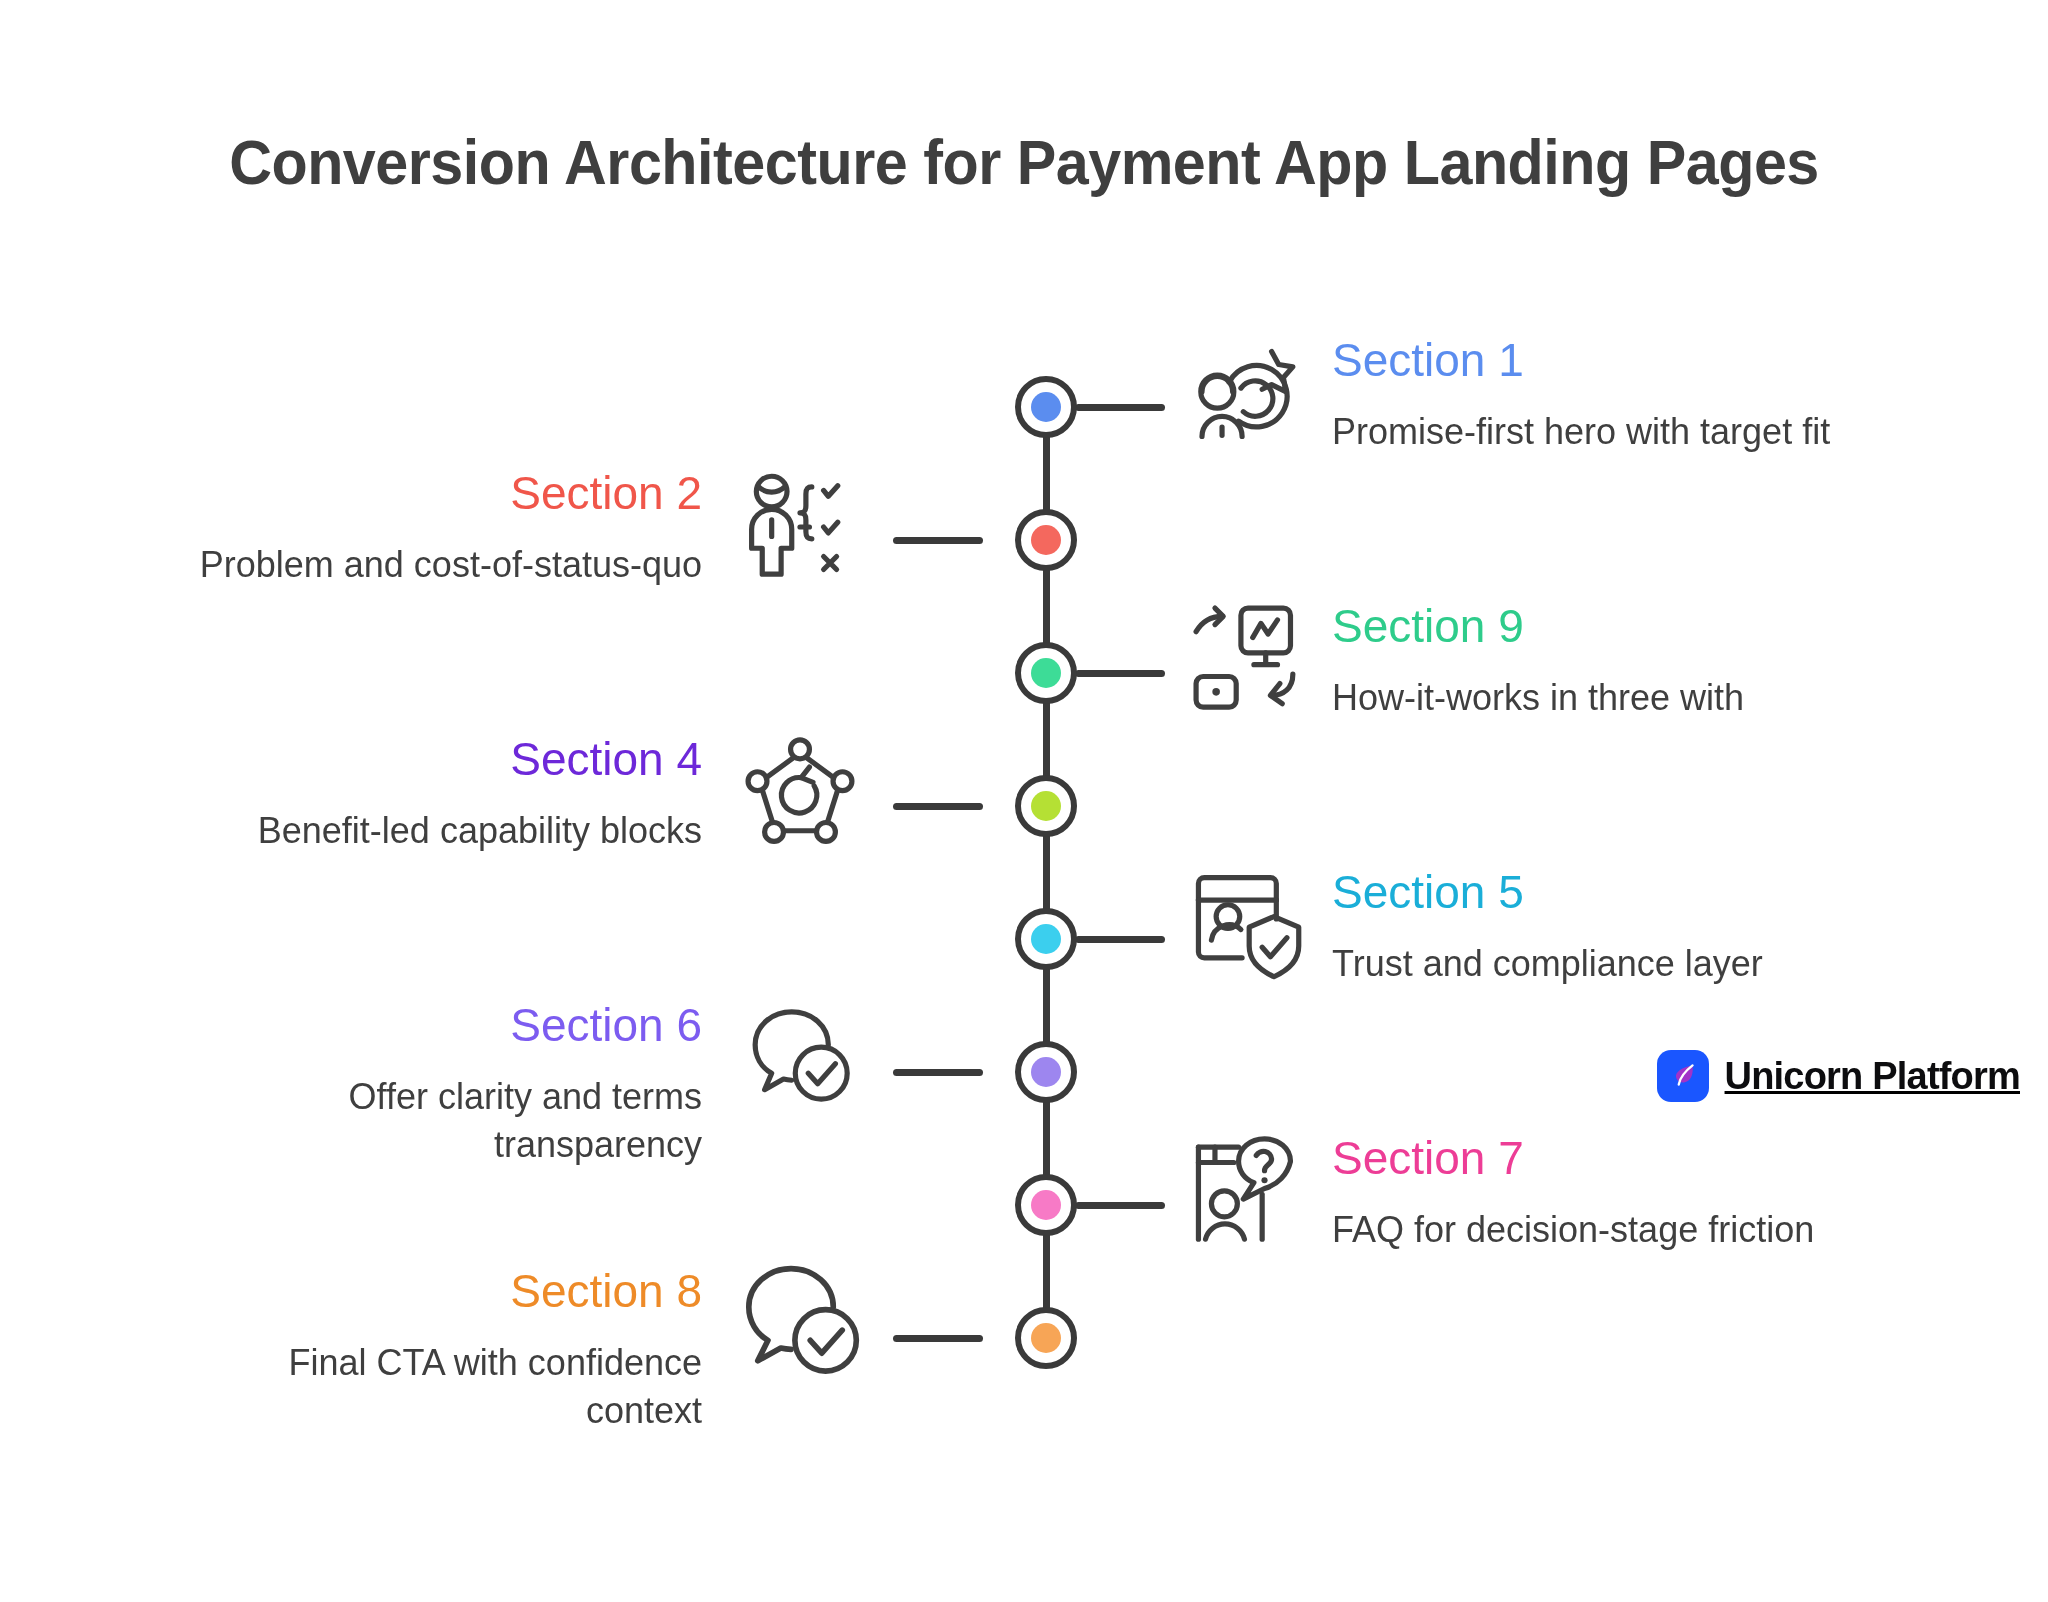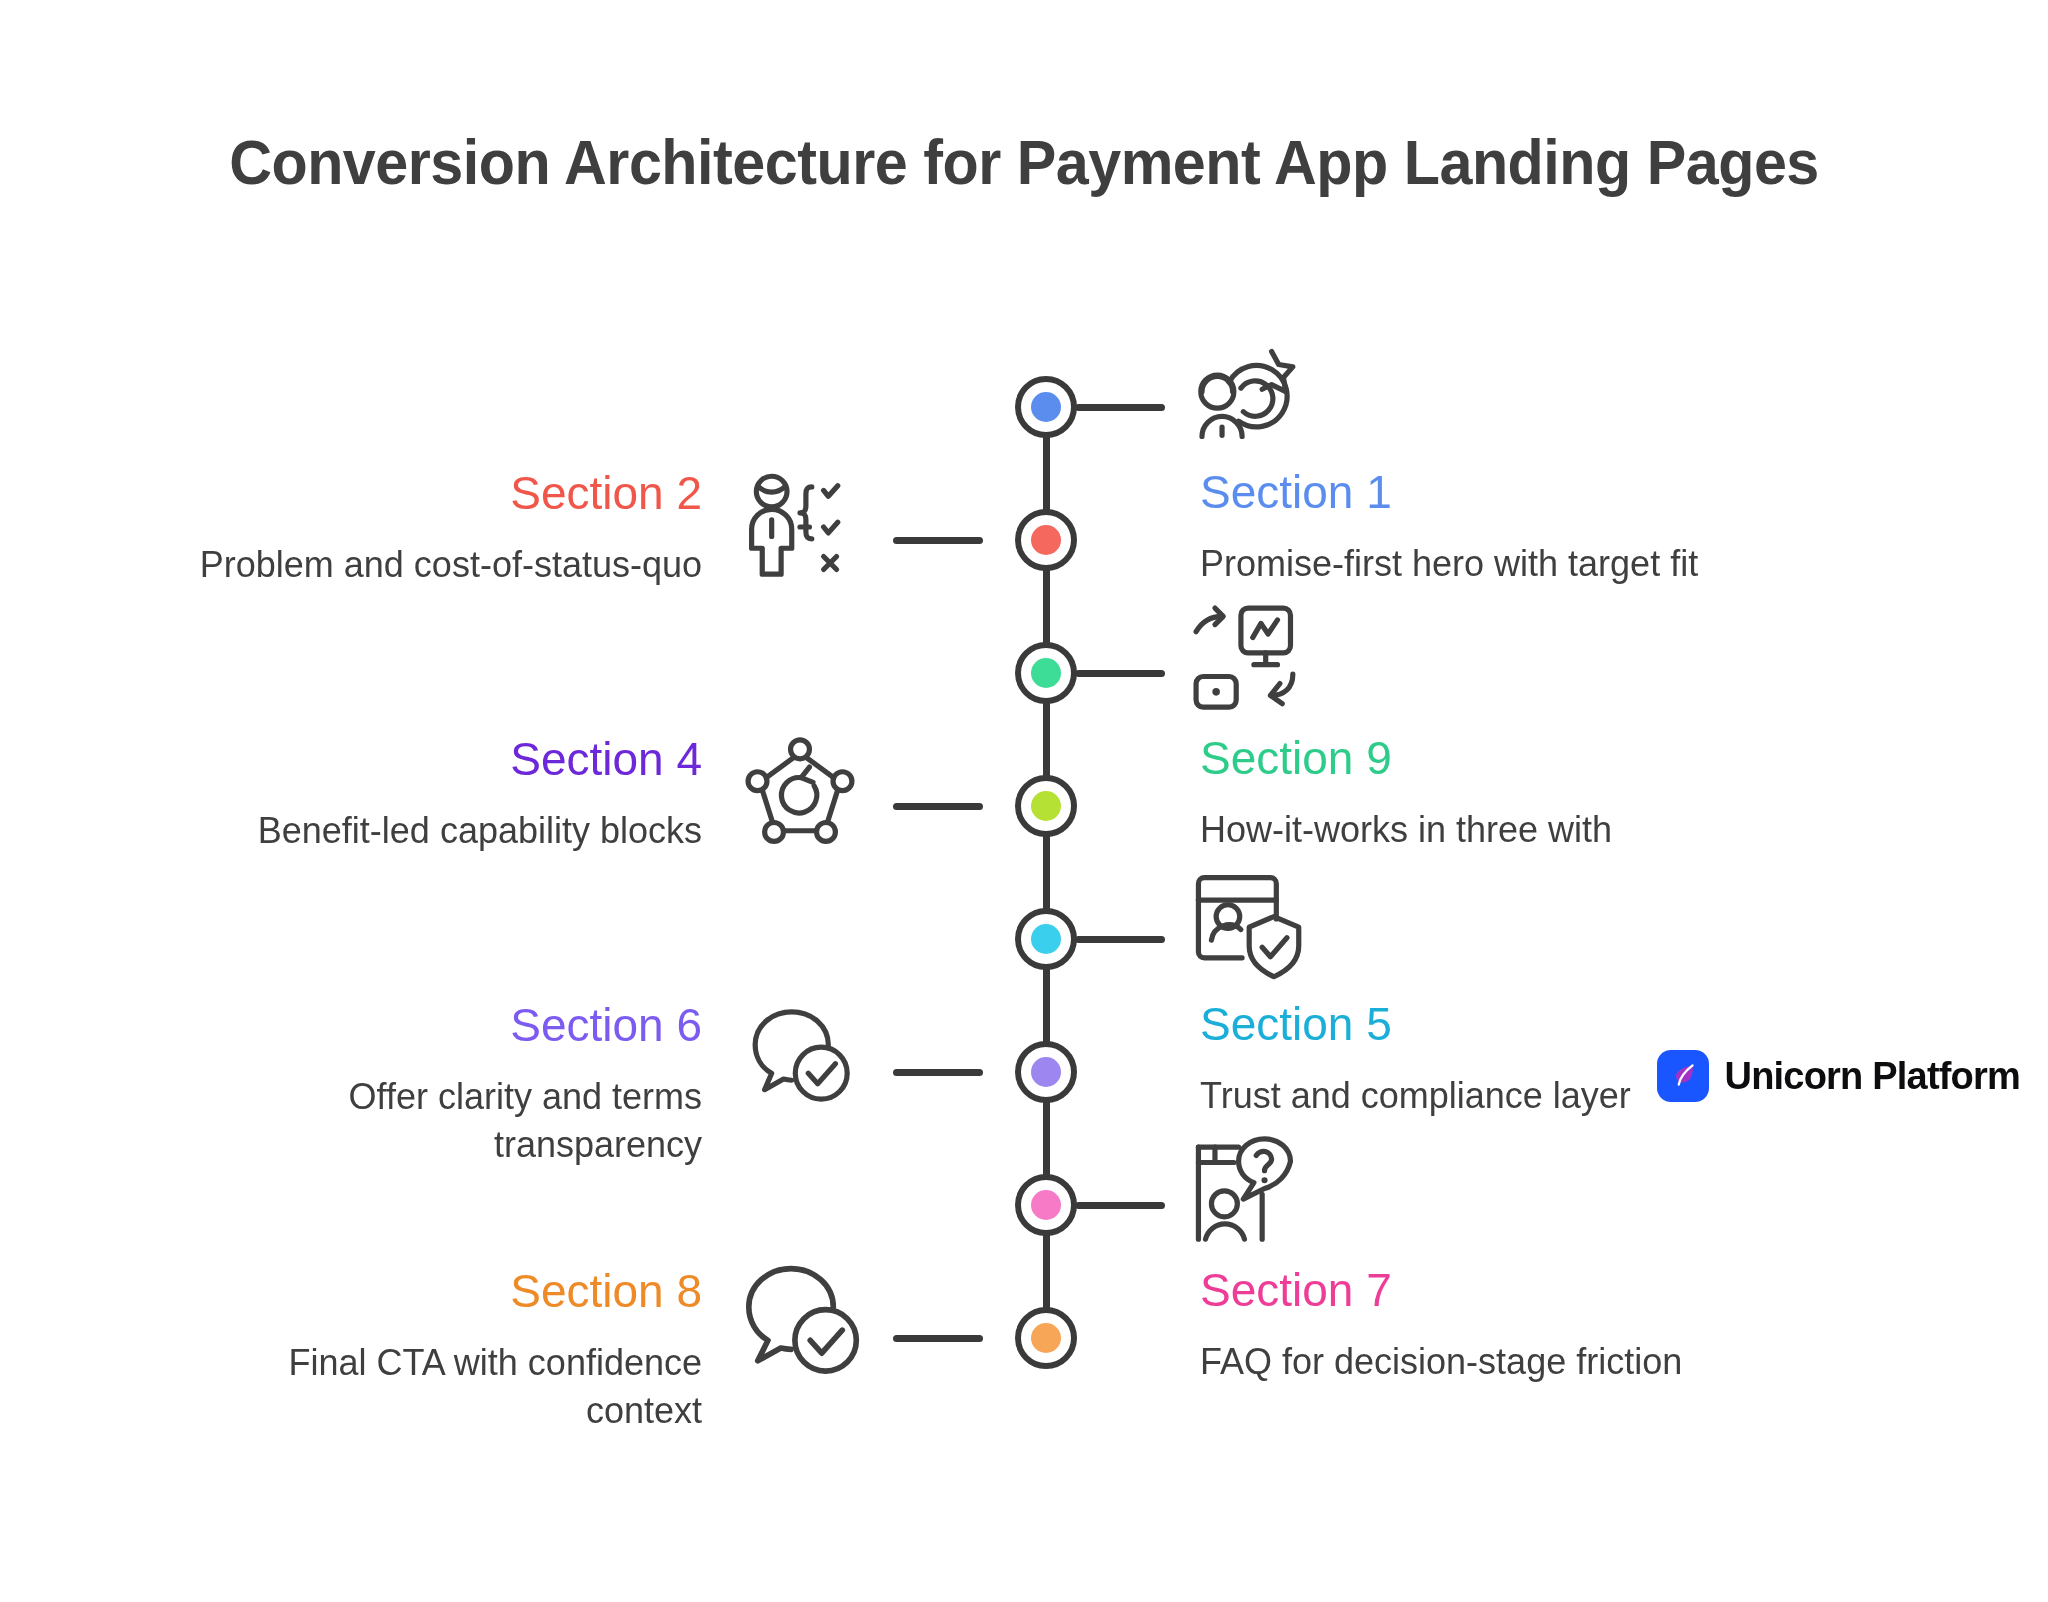--- a/index.html
+++ b/index.html
@@ -58,21 +58,21 @@
   }
   .conn.right { left: 1075px; width: 90px; }
   .conn.left  { left: 893px;  width: 90px; }
 
   
   .row { position: absolute; }
 
   .row.right { left: 1182px; width: 830px; }
   .row.left  { left: 36px;   width: 830px; }
 
-  .rowinner { display: flex; align-items: flex-start; flex-direction: column; }
+  .rowinner { display: flex; align-items: flex-start; }
   .row.left .rowinner { flex-direction: row; }
 
   .icon-box {
     width: 132px; height: 132px;
     flex: 0 0 132px;
     display: flex; align-items: center; justify-content: center;
   }
   .icon-box svg { display: block; }
 
   .txt { padding-top: 4px; }
@@ -91,21 +91,21 @@
     line-height: 48px;
     color: #3f3f3f;
     margin-top: 20px;
     font-weight: 400;
   }
 
   
   #logo {
     position: absolute;
     right: 28px; bottom: 52px;
-    display: flex; align-items: center; gap: 16px;
+    display: flex; align-items: center; gap: 16px; text-decoration: underline;
   }
   #logo-mark {
     width: 52px; height: 52px;
     border-radius: 14px;
     background: #1a56ff;
     display: flex; align-items: center; justify-content: center;
   }
   #logo-text {
     font-size: 38px;
     font-weight: 700;

